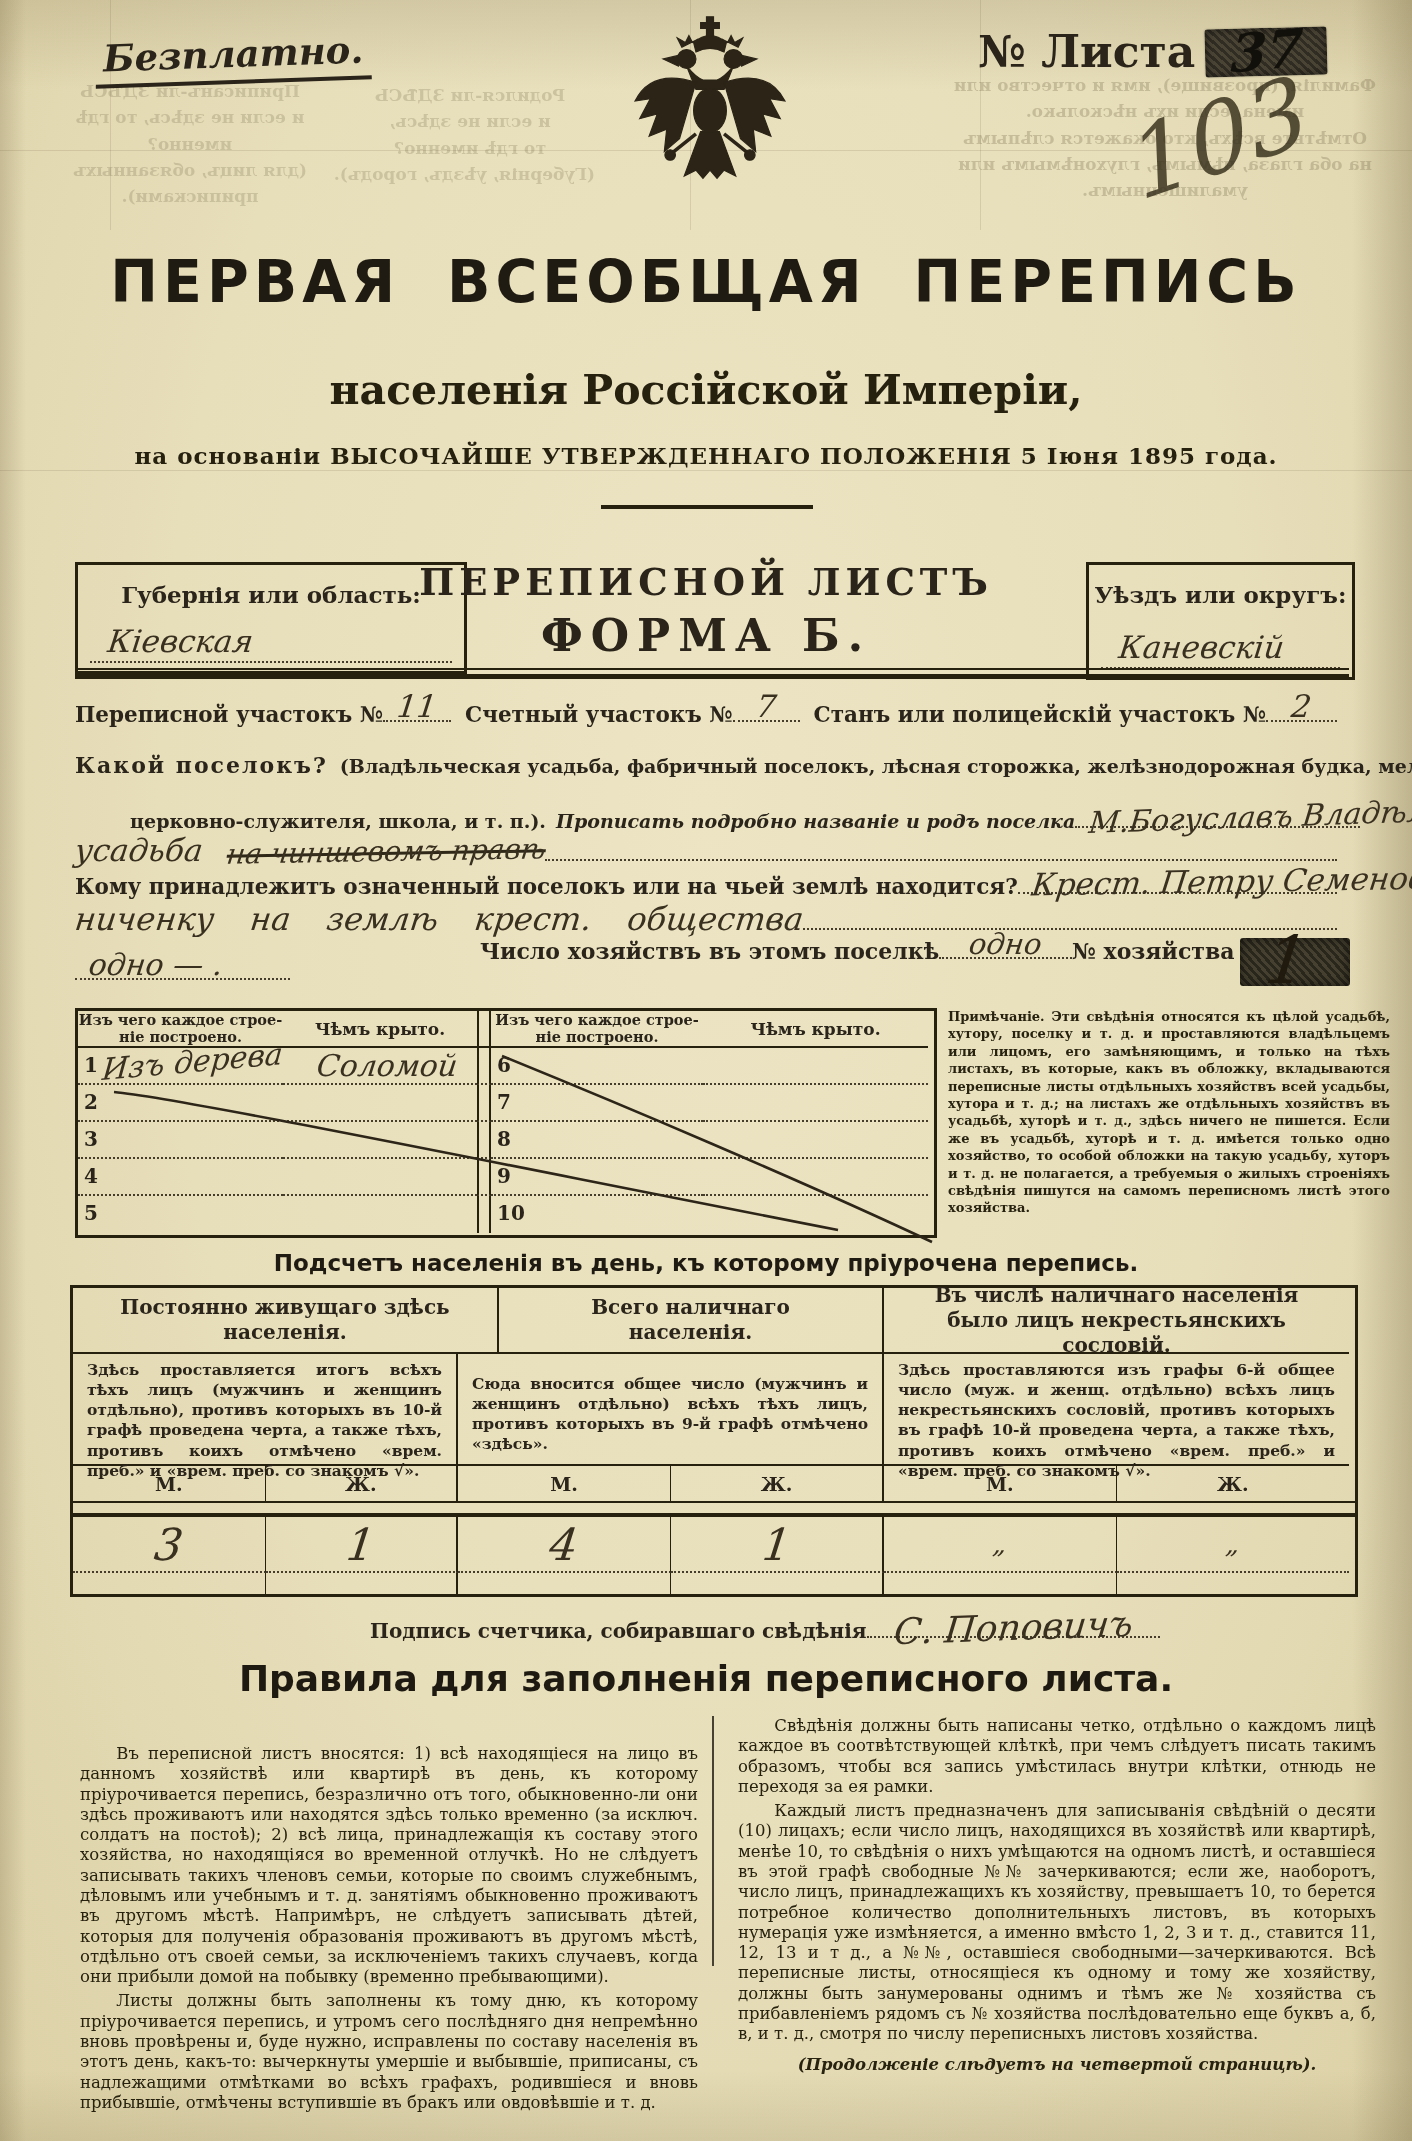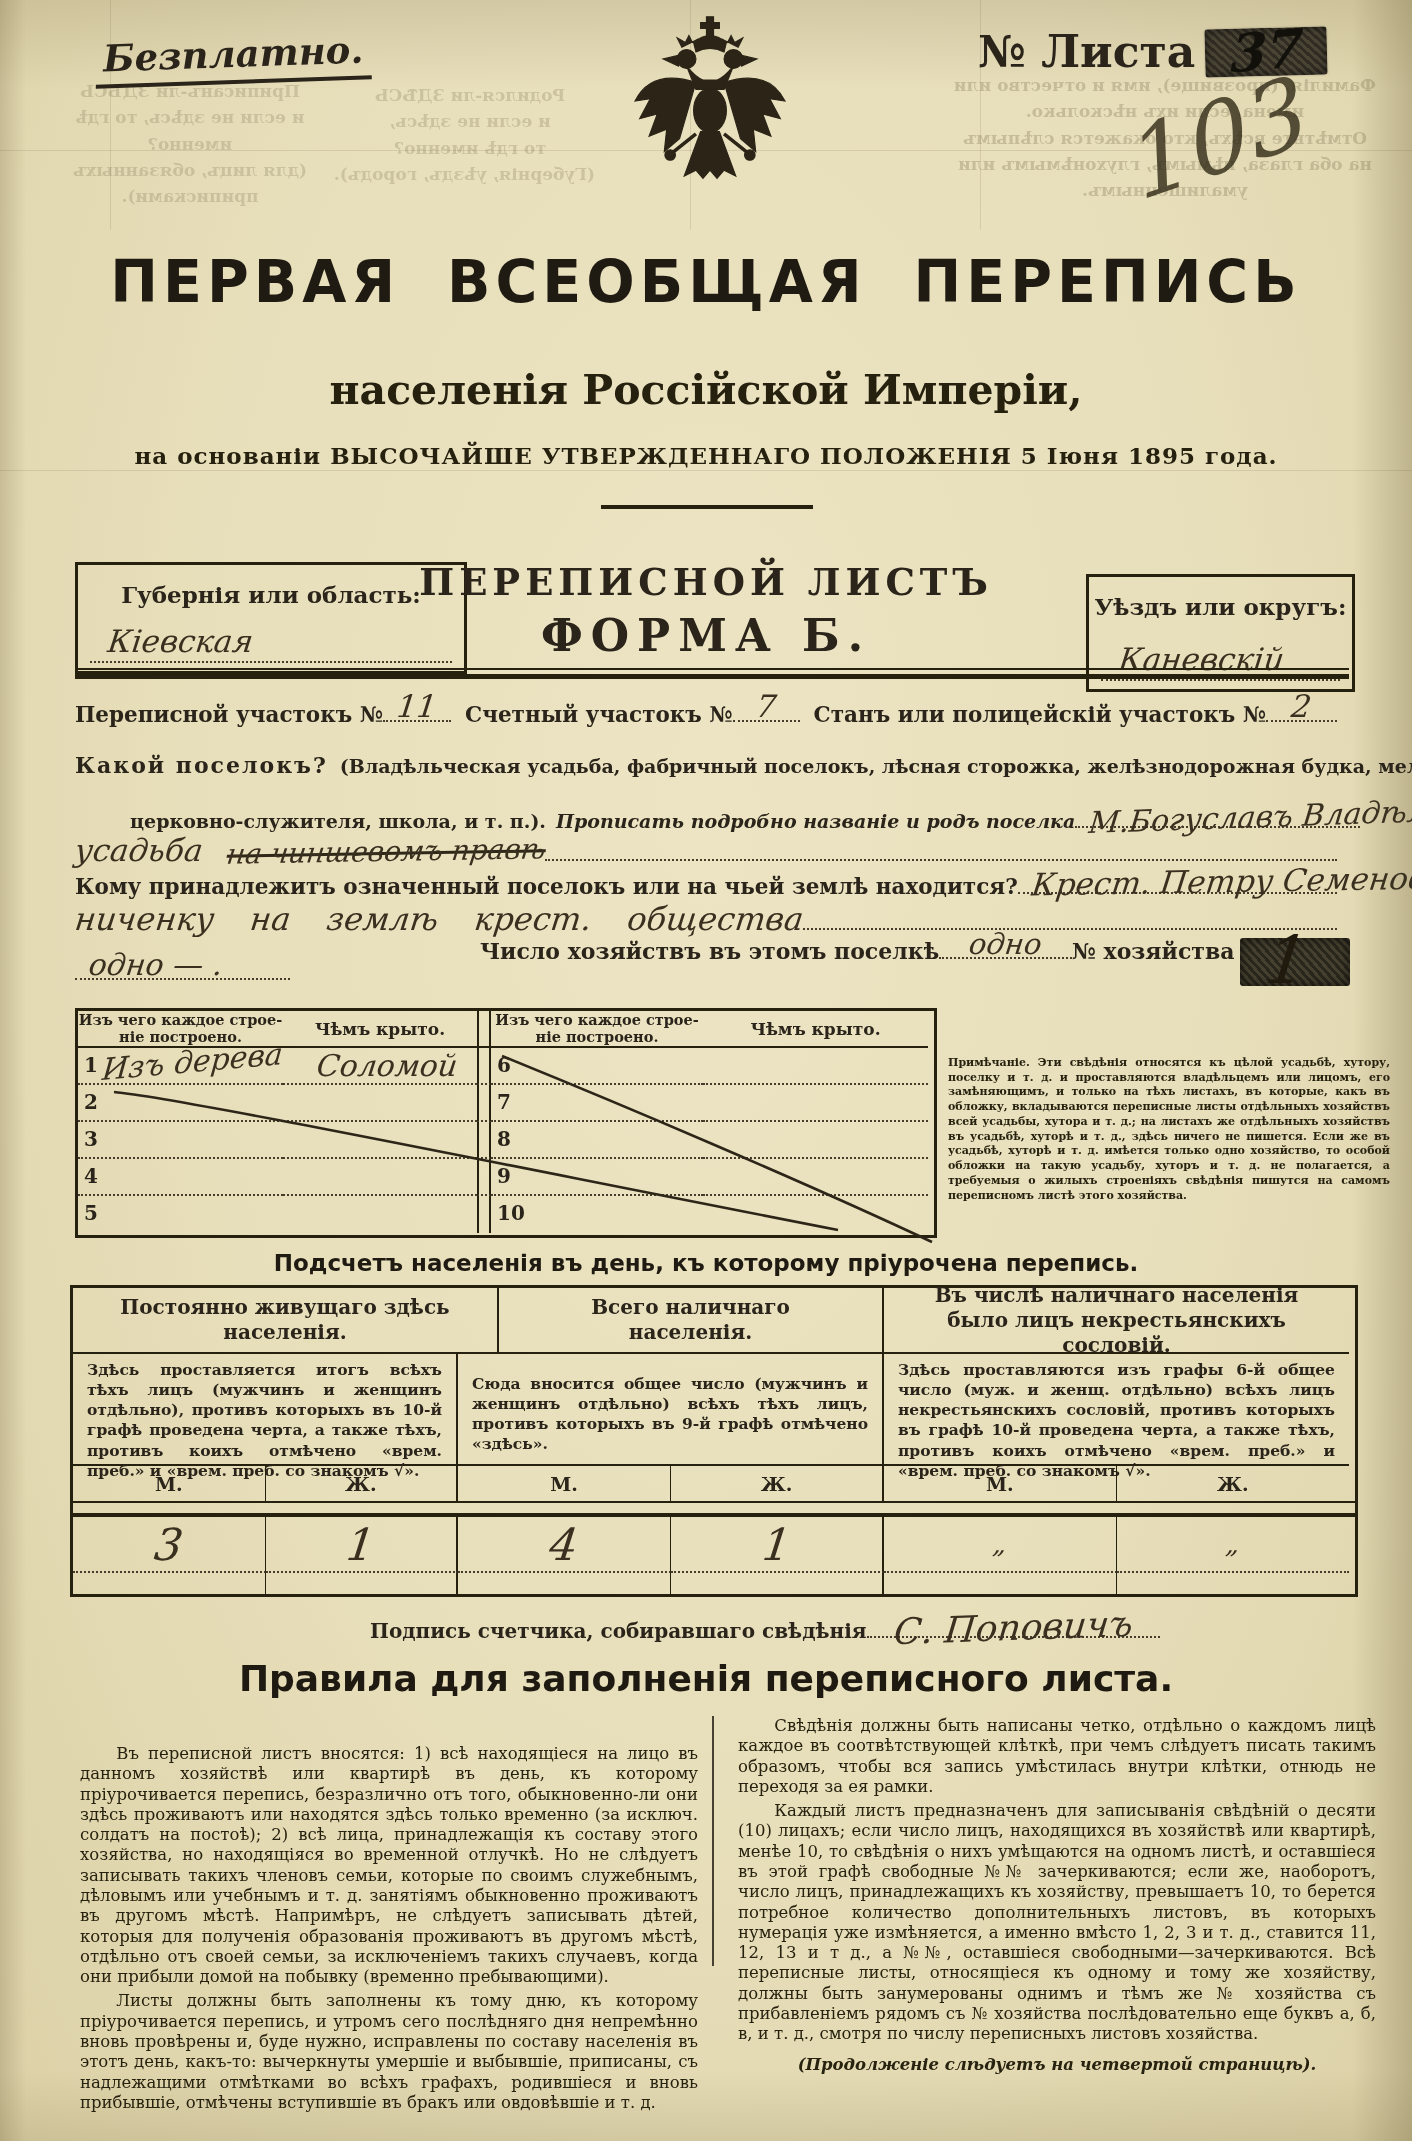--- a/index.html
+++ b/index.html
@@ -38,21 +38,21 @@
 
   .title{left:0;right:0;top:248px;text-align:center;font-family:"DejaVu Sans",sans-serif;font-weight:bold;
          font-size:57px;letter-spacing:5px;word-spacing:22px;color:#201b12;transform:scaleY(1.04);}
   .subtitle{left:0;right:0;top:366px;text-align:center;font-size:41px;font-weight:bold;color:#26200f;}
   .lawline{left:0;right:0;top:442px;text-align:center;font-size:23px;font-weight:bold;letter-spacing:1px;color:#26200f;}
   .shortrule{left:601px;top:505px;width:212px;height:4px;background:#26200f;}
 
   
   .band{left:0;top:558px;width:1412px;height:125px;}
   .boxL{position:absolute;left:75px;top:4px;width:386px;height:106px;border:3px solid #26200f;}
-  .boxR{position:absolute;left:1086px;top:16px;width:263px;height:112px;border:3px solid #26200f;}
+  .boxR{position:absolute;left:1086px;top:4px;width:263px;height:112px;border:3px solid #26200f;}
   .boxlabel{display:block;text-align:center;font-size:23px;font-weight:bold;margin-top:16px;}
   .boxval{position:absolute;left:12px;right:12px;bottom:8px;border-bottom:2px dotted #453c2b;text-align:left;height:38px;}
   .boxval .hand{font-size:31px;margin-left:18px;}
   .ctr1{position:absolute;left:0;right:0;top:2px;text-align:center;font-size:37px;font-weight:bold;letter-spacing:5px;}
   .ctr2{position:absolute;left:0;right:0;top:52px;text-align:center;font-size:44px;font-weight:bold;letter-spacing:8px;}
   .bandline1{position:absolute;left:75px;top:110px;width:1274px;height:2px;background:#26200f;}
   .bandline2{position:absolute;left:75px;top:116px;width:1274px;height:5px;background:#26200f;}
 
   
   .fline{position:absolute;left:75px;width:1262px;}
@@ -74,21 +74,21 @@
   .btable .hcell{border-bottom:2px solid #26200f;display:flex;flex-direction:column;justify-content:center;text-align:center;}
   .btable .h1{font-size:14.5px;font-weight:bold;line-height:1.15;}
   .btable .h2{font-size:17px;font-weight:bold;}
   .btable .dvd{border-left:2px solid #26200f;border-right:2px solid #26200f;}
   .btable .cell{border-bottom:2px dotted #453c2b;position:relative;}
   .btable .lastrow{border-bottom:none;}
   .rownum{font-size:20px;font-weight:bold;padding-left:6px;line-height:34px;}
   .btable .cell .hand{position:absolute;font-size:30px;left:24px;top:-4px;}
   .btable .cell .hand2{position:absolute;font-size:30px;left:34px;top:0px;}
 
-  .notebox{left:948px;top:1008px;width:442px;font-size:11px;line-height:1.34;text-align:justify;color:#27220f;font-weight:bold;margin-top:48px;}
+  .notebox{left:948px;top:1008px;width:442px;font-size:13px;line-height:1.34;text-align:justify;color:#27220f;font-weight:bold;}
   .notebox .lead{font-weight:bold;}
 
   .podschet{left:0;right:0;top:1250px;text-align:center;font-family:"DejaVu Sans",sans-serif;font-weight:bold;font-size:23px;color:#201b12;}
 
   
   .ct{left:70px;top:1285px;width:1282px;border:3px solid #26200f;background:transparent;}
   .ct .r{display:flex;}
   .ct .c{box-sizing:border-box;border-right:2px solid #26200f;display:flex;align-items:center;justify-content:center;text-align:center;}
   .ct .c:last-child{border-right:none;}
   .ct .hc{height:66px;border-bottom:2px solid #26200f;font-size:20px;font-weight:bold;line-height:1.25;padding:0 30px;}

